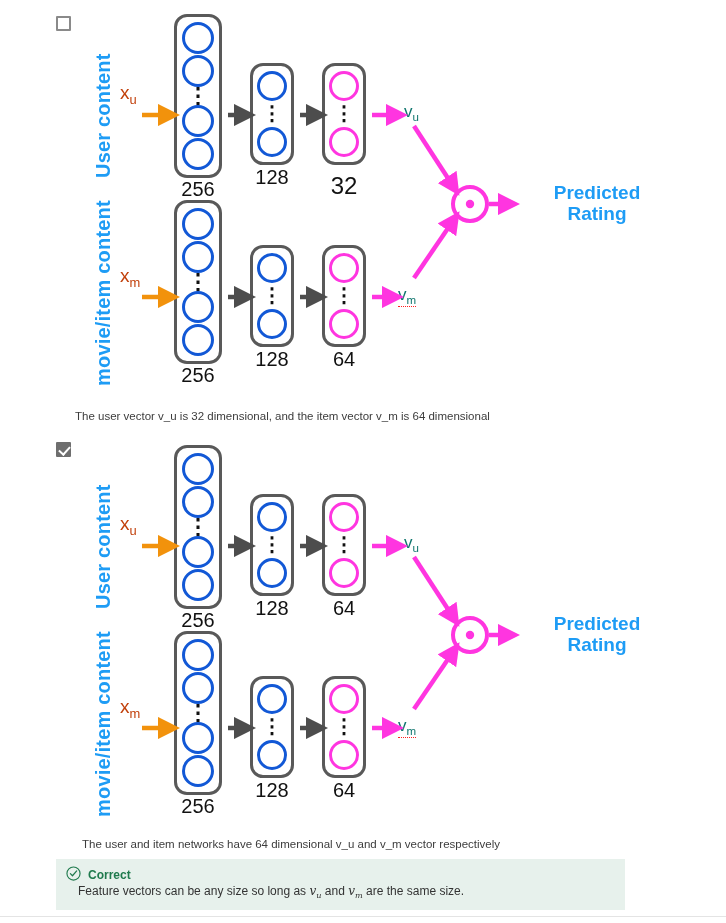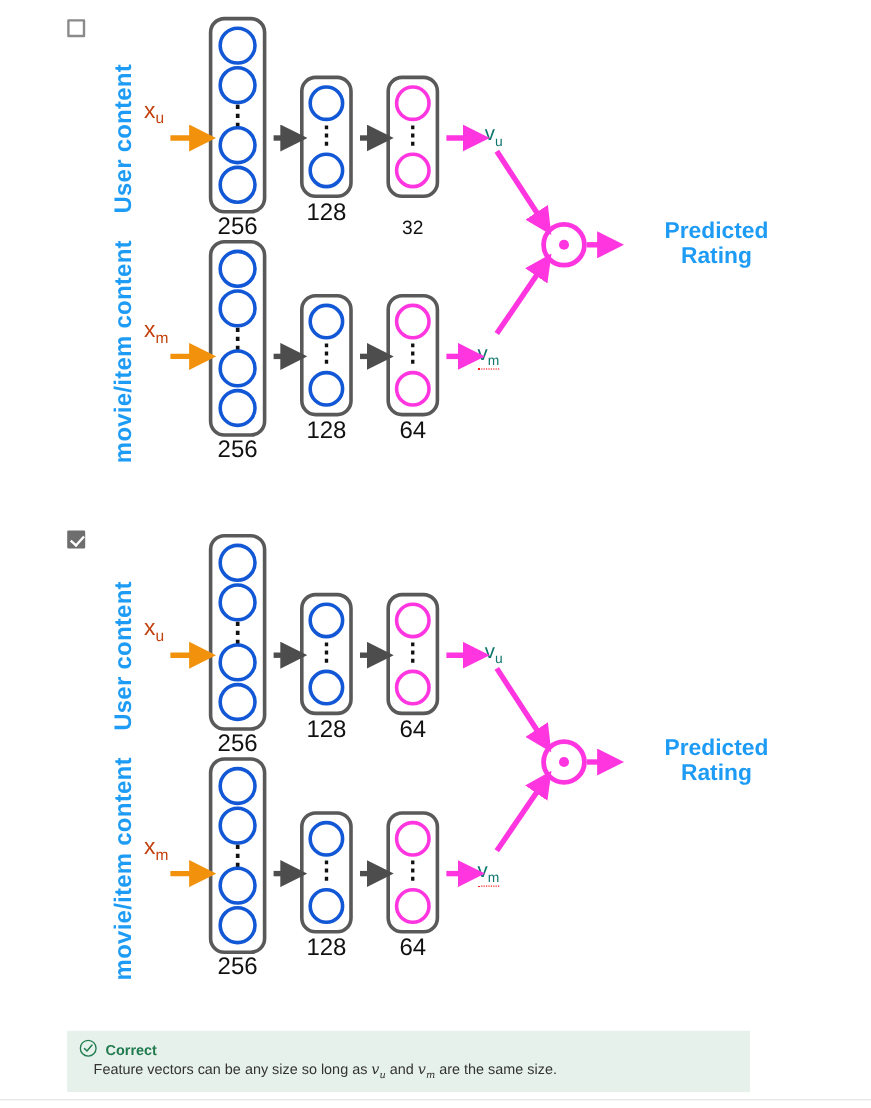--- a/index.html
+++ b/index.html
@@ -100,21 +100,21 @@
       <div class="vdots" style="font-size:20px;">⋮</div>
       <div class="neuron blue" style="width:30px;height:30px;"></div>
     </div>
     <div class="layer-caption" style="left:248px;top:166px;width:48px;font-size:20px;">128</div>
 
     <div class="layerbox" style="left:322px;top:63px;width:44px;height:102px;padding:5px 0;">
       <div class="neuron pink" style="width:30px;height:30px;"></div>
       <div class="vdots" style="font-size:20px;">⋮</div>
       <div class="neuron pink" style="width:30px;height:30px;"></div>
     </div>
-    <div class="layer-caption" style="left:320px;top:182px;width:48px;font-size:16px;">32</div>
+    <div class="layer-caption" style="left:320px;top:172px;width:48px;font-size:24px;">32</div>
 
     <div class="layerbox" style="left:174px;top:200px;width:48px;height:164px;padding:5px 0;">
       <div class="neuron blue" style="width:32px;height:32px;"></div>
       <div class="neuron blue" style="width:32px;height:32px;"></div>
       <div class="vdots" style="font-size:22px;">⋮</div>
       <div class="neuron blue" style="width:32px;height:32px;"></div>
       <div class="neuron blue" style="width:32px;height:32px;"></div>
     </div>
     <div class="layer-caption" style="left:174px;top:364px;width:48px;font-size:20px;">256</div>
 
@@ -172,20 +172,21 @@
       <line x1="414" y1="126" x2="455" y2="189" stroke="#ff35e0" stroke-width="4.5" marker-end="url(#ar-pk)"></line>
       <line x1="414" y1="278" x2="455" y2="218" stroke="#ff35e0" stroke-width="4.5" marker-end="url(#ar-pk)"></line>
 
       <circle cx="470" cy="204" r="17" fill="none" stroke="#ff35e0" stroke-width="4"></circle>
       <circle cx="470" cy="204" r="4.2" fill="#ff35e0"></circle>
 
       <line x1="489" y1="204" x2="512" y2="204" stroke="#ff35e0" stroke-width="4.5" marker-end="url(#ar-pk)"></line>
     </svg>
   </div>
 
+  <div class="caption" style="left:75px;top:410px;">The user vector v_u is 32 dimensional, and the item vector v_m is 64 dimensional</div>
 </div>
 
 <div class="option-block" style="top:435px;height:420px;">
 
   <div class="checkbox checked" style="left:56px;top:7px;">
     <span class="tick"></span>
   </div>
 
   <div class="diagram" style="left:0;top:0;width:726px;height:400px;">
 
@@ -267,20 +268,21 @@
       <line x1="372" y1="111" x2="400" y2="111" stroke="#ff35e0" stroke-width="4.5" marker-end="url(#ar-pk)"></line>
       <line x1="372" y1="293" x2="396" y2="293" stroke="#ff35e0" stroke-width="4.5" marker-end="url(#ar-pk)"></line>
       <line x1="414" y1="122" x2="455" y2="185" stroke="#ff35e0" stroke-width="4.5" marker-end="url(#ar-pk)"></line>
       <line x1="414" y1="274" x2="455" y2="214" stroke="#ff35e0" stroke-width="4.5" marker-end="url(#ar-pk)"></line>
       <circle cx="470" cy="200" r="17" fill="none" stroke="#ff35e0" stroke-width="4"></circle>
       <circle cx="470" cy="200" r="4.2" fill="#ff35e0"></circle>
       <line x1="489" y1="200" x2="512" y2="200" stroke="#ff35e0" stroke-width="4.5" marker-end="url(#ar-pk)"></line>
     </svg>
   </div>
 
+  <div class="caption" style="left:82px;top:403px;">The user and item networks have 64 dimensional v_u and v_m vector respectively</div>
 </div>
 
 <div class="feedback" style="left:56px;top:859px;width:569px;height:51px;"></div>
 
 <div class="feedback-icon" style="left:66px;top:866px;">
   <svg width="15" height="15" viewBox="0 0 16 16">
     <circle cx="8" cy="8" r="7" fill="none" stroke="#1f7a4d" stroke-width="1.2"></circle>
     <path d="M4.7 8.2 L6.9 10.4 L11.4 5.2" fill="none" stroke="#1f7a4d" stroke-width="1.3" stroke-linecap="round" stroke-linejoin="round"></path>
   </svg>
 </div>

